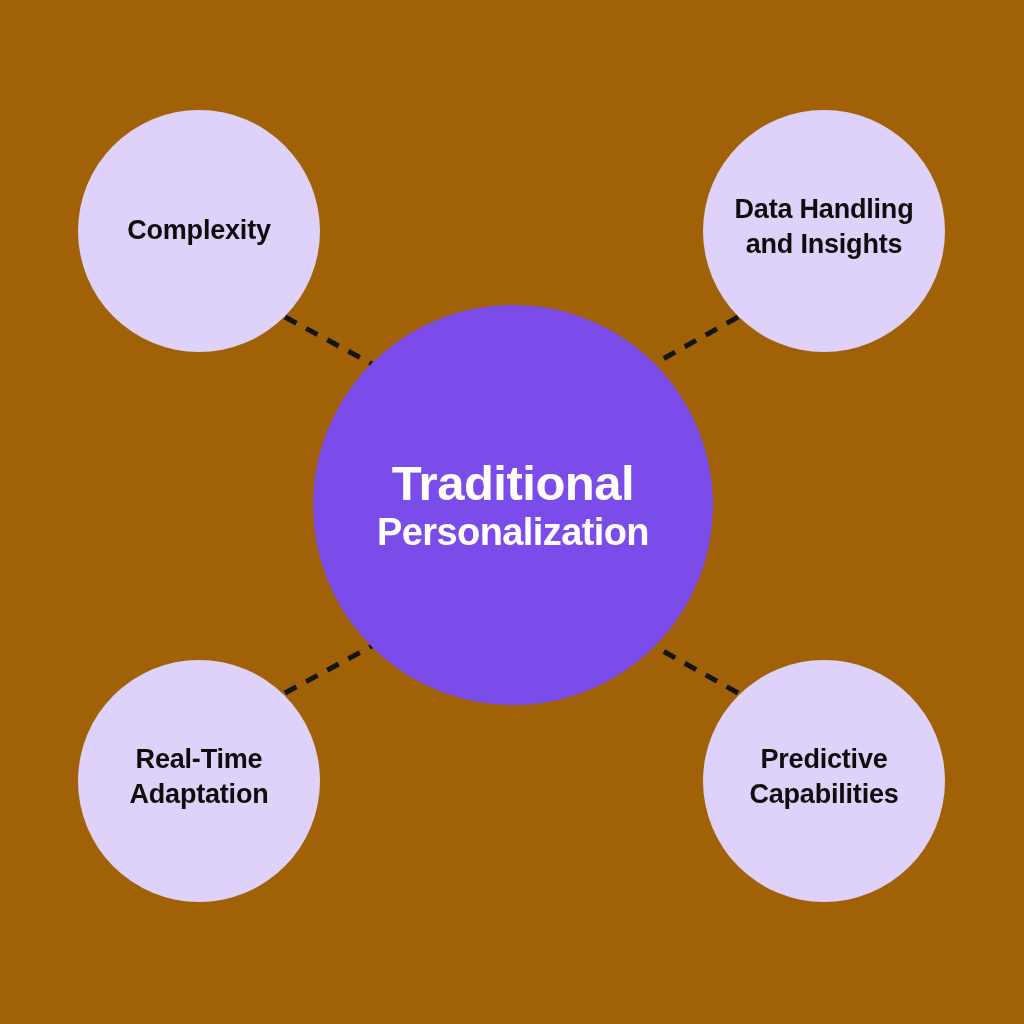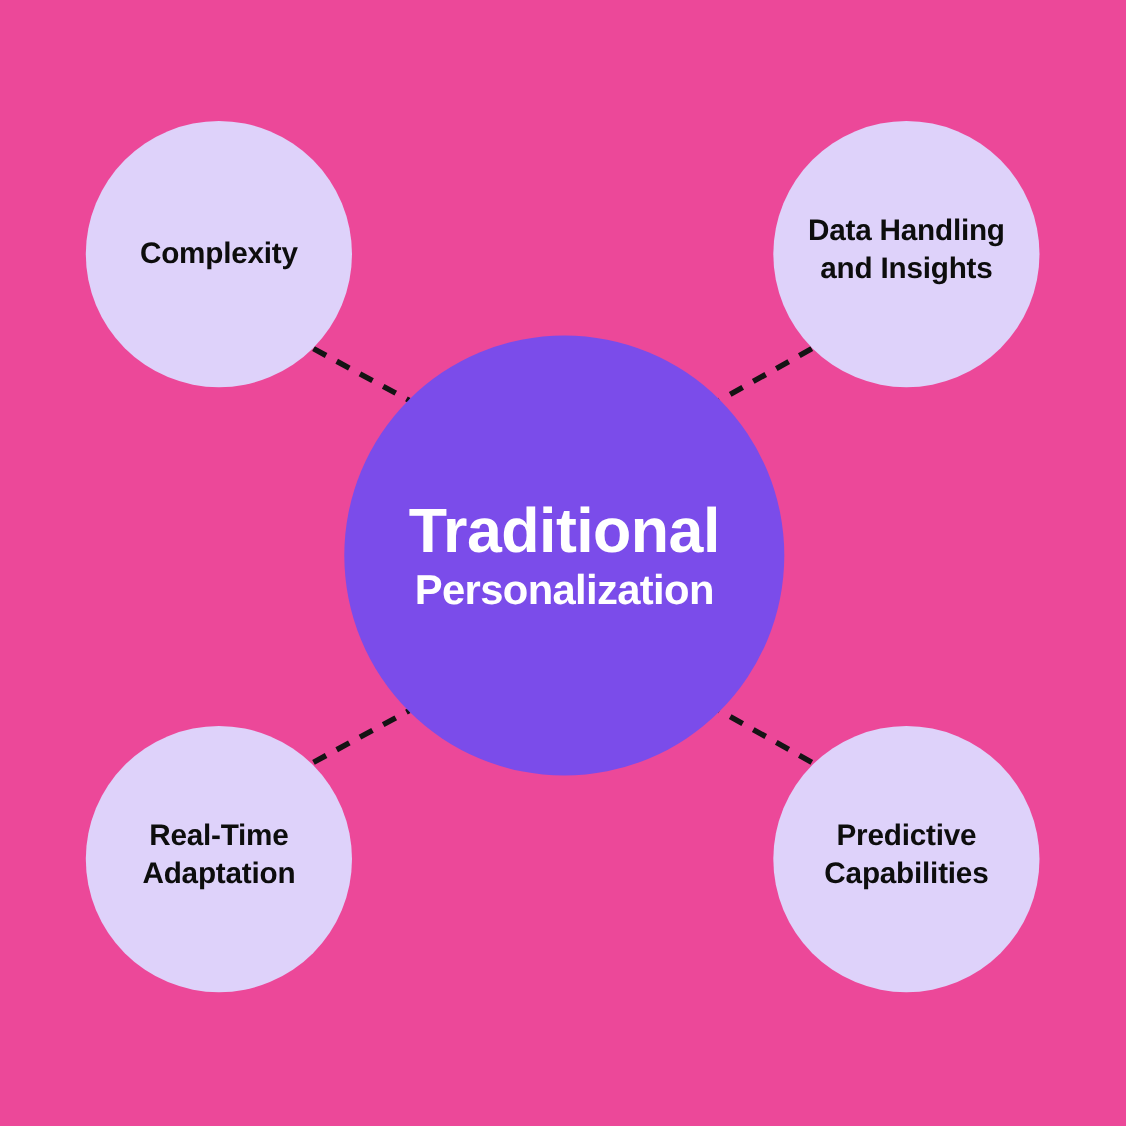--- a/index.html
+++ b/index.html
@@ -11,21 +11,21 @@
   body {
     width: 1024px;
     height: 1024px;
     overflow: hidden;
     font-family: "Liberation Sans", sans-serif;
   }
   #diagram-canvas {
     position: relative;
     width: 1024px;
     height: 1024px;
-    background: #ec4899;
+    background: #a16207;
   }
 
   
   #connector-layer {
     position: absolute;
     left: 0;
     top: 0;
     width: 1024px;
     height: 1024px;
     z-index: 1;
@@ -53,21 +53,21 @@
     text-align: center;
     color: #ffffff;
     font-weight: 700;
     letter-spacing: -0.5px;
     line-height: 1.13;
     padding: 0 8px;
     user-select: none;
   }
   .center-line-1 {
     display: block;
-    font-size: 57px;
+    font-size: 49px;
   }
   .center-line-2 {
     display: block;
     font-size: 57px;
   }
   .center-line-3 {
     display: block;
     font-size: 38px;
     letter-spacing: -0.6px;
   }

